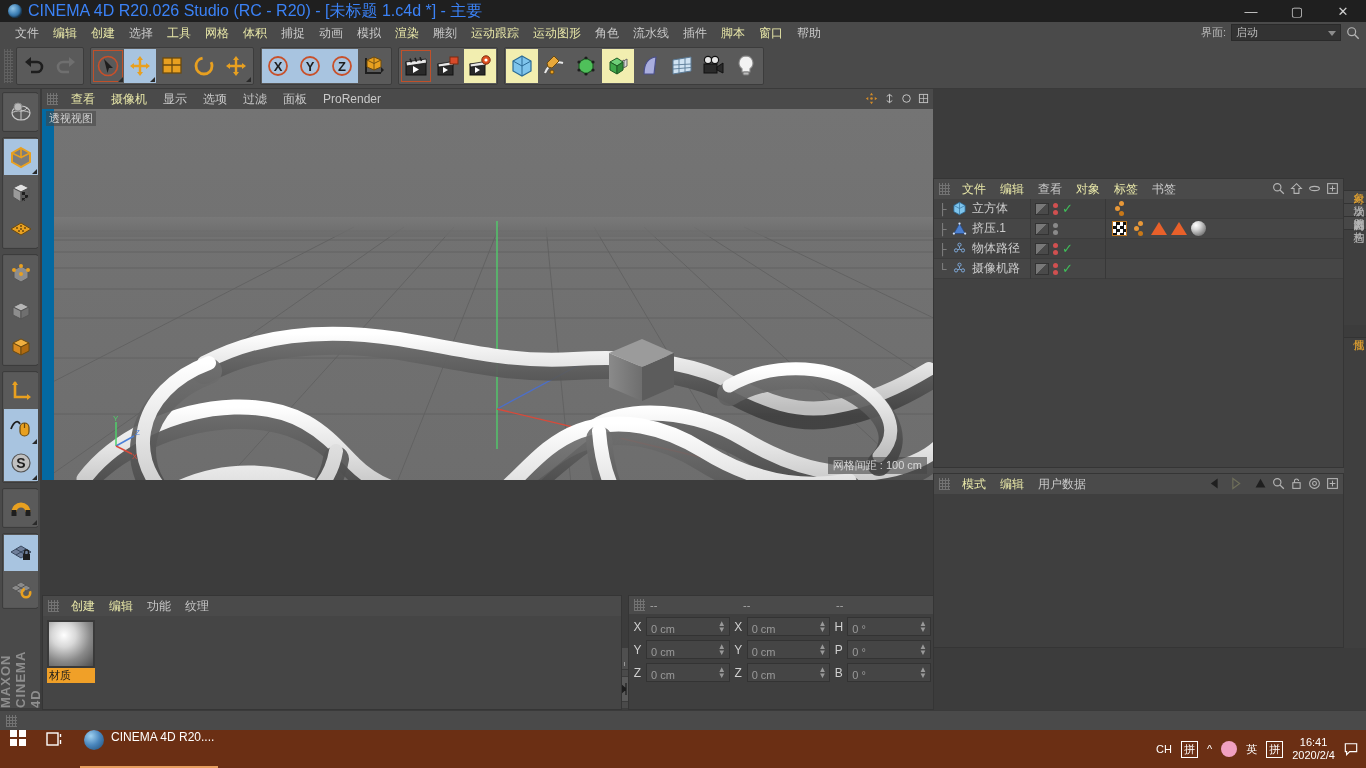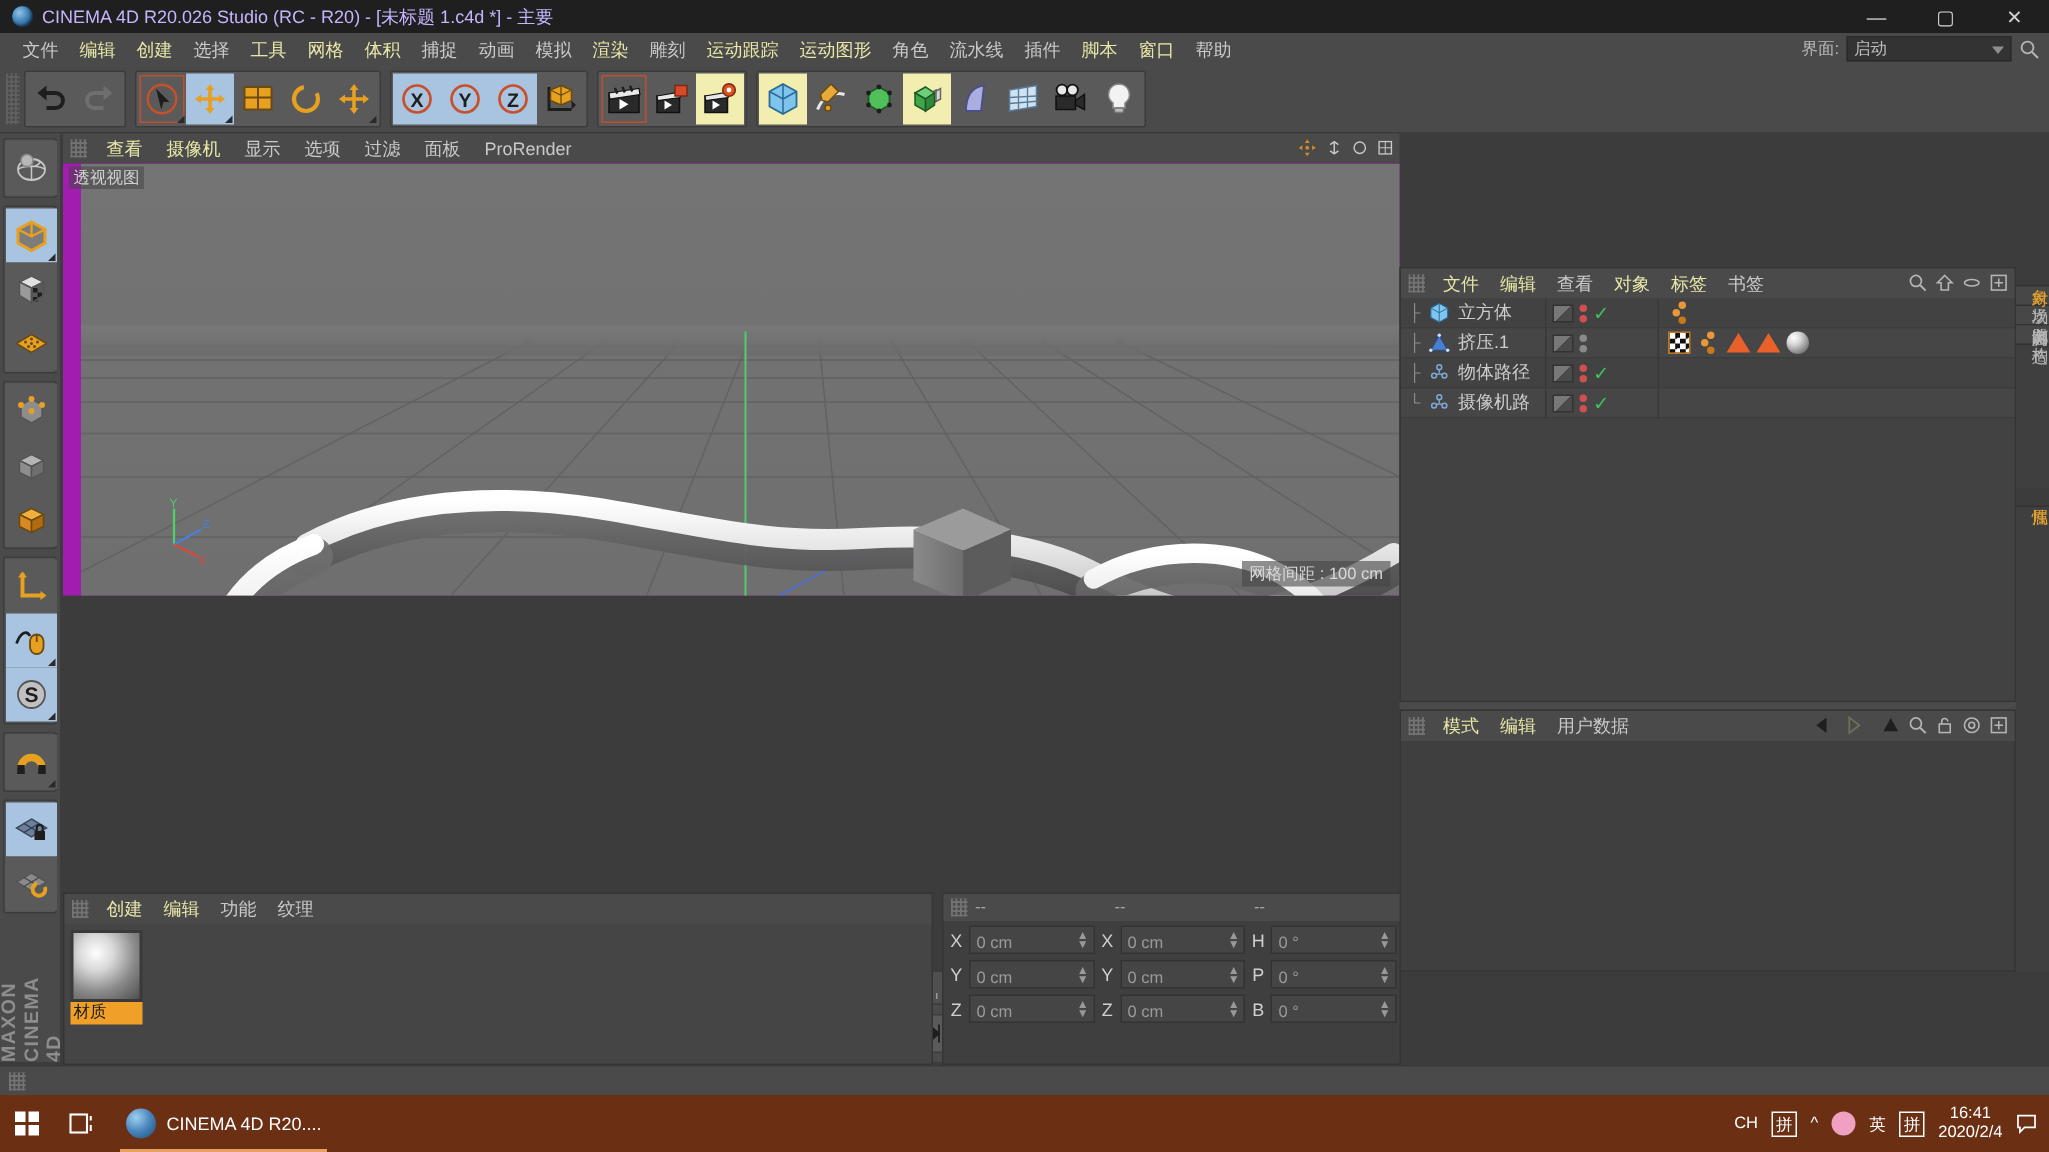--- a/index.html
+++ b/index.html
@@ -6,21 +6,21 @@
   html,body { width:1366px; height:768px; overflow:hidden; background:#3c3c3c;
               font-family:"Liberation Sans", sans-serif; }
   body { position:relative; }
 
   
   .titlebar { height:22px; background:#1f1f1f; display:flex; align-items:center;
               position:relative; }
   .tb-logo { width:14px;height:14px;margin:0 6px 0 8px;border-radius:50%;
              background:radial-gradient(circle at 35% 32%, #8fc4e8 0%, #3d7fb5 48%, #1c4a73 100%);
              box-shadow:inset -1px -1px 2px rgba(0,0,0,.6); flex:none;}
-  .tb-title { color:#c4b5fd; font-size:12px; white-space:nowrap; }
+  .tb-title { color:#3b82f6; font-size:16px; white-space:nowrap; }
   .tb-btns { position:absolute; right:0; top:0; height:22px; display:flex; }
   .tb-btn { width:46px;height:22px;display:flex;align-items:center;justify-content:center;
             color:#d0d0d0;font-size:13px;line-height:1; }
 
   
   .menubar { height:22px; background:#4a4a4a; display:flex; align-items:center;
              padding-left:8px; position:relative; }
   .menubar .mi { font-size:12px; padding:0 7px; color:#c9c9c9; white-space:nowrap;
                  line-height:22px; }
   .menubar .mi.hl { color:#e8e7a8; }
@@ -66,22 +66,22 @@
                   border-left:5px solid transparent;border-bottom:5px solid #2a2a2a; }
   .brandv { margin-top:14px; writing-mode:vertical-rl; transform:rotate(180deg);
             color:#8e8e8e; font-size:13px; font-weight:bold; letter-spacing:1px; }
 
   
   .vpwrap { position:absolute; left:42px; top:0; width:891px; bottom:0; background:#3c3c3c; }
   .vptoolbar { height:20px; background:#4a4a4a; display:flex; align-items:center; position:relative; }
   .vptoolbar .mi { font-size:12px; padding:0 8px; color:#c9c9c9; line-height:20px; }
   .vptoolbar .mi.hl { color:#e8e7a8; }
   .vpicons { position:absolute; right:4px; top:3px; display:flex; gap:6px; align-items:center; }
-  .viewport { position:absolute; left:0; top:20px; right:0; height:288px; overflow:hidden;
-              background:#a21caf;padding-left:12px; }
+  .viewport { position:absolute; left:0; top:20px; right:0; height:371px; overflow:hidden;
+              background:#0369a1;padding-left:12px; }
   .vplabel { position:absolute; left:4px; top:2px; color:#cfcfcf; font-size:11px;
              background:rgba(70,70,70,.55); padding:0 3px; z-index:5;}
   .gridinfo { position:absolute; right:6px; bottom:6px; color:#d8d8d8; font-size:11px;
               background:rgba(70,70,70,.6); padding:1px 5px; z-index:5; }
   .axisbadge { position:absolute; left:60px; bottom:20px; z-index:5; }
 
   
   .tlwrap { position:absolute; left:0; bottom:0; right:0; height:60px; background:#4a4a4a; }
   .timeruler { height:22px; position:relative; background:#4f4f4f; margin:0 0 0 0;
                border-bottom:1px solid #3a3a3a; display:flex; }
@@ -177,21 +177,21 @@
                display:flex; align-items:center; border-top:1px solid #3a3a3a; }
   .statusbar .grip { width:11px;height:12px;margin:0 6px;
         background-image:repeating-linear-gradient(0deg,#8a8a8a 0 1px,transparent 1px 3px),
                          repeating-linear-gradient(90deg,#8a8a8a 0 1px,transparent 1px 3px);
         background-size:3px 3px; opacity:.65; }
   .statusbar .txt { color:#d3d3d3; font-size:11.5px; white-space:nowrap; }
 
   
   .taskbar { position:absolute; left:0; bottom:0; right:0; height:38px; background:#6b2f14;
              display:flex; align-items:center; }
-  .tbitem { height:38px; display:flex; align-items:center; padding:0 10px; gap:7px;
+  .tbitem { height:38px; display:flex; padding:0 10px; gap:7px;
             position:relative; }
   .tbitem.running::after { content:""; position:absolute; left:6px; right:6px; bottom:0;
                            height:2px; background:#e8a060; }
   .tbitem .lab { color:#fff; font-size:12px; white-space:nowrap; }
   .tray { position:absolute; right:0; top:0; height:38px; display:flex; align-items:center;
           gap:9px; padding-right:8px; color:#fff; font-size:11px; }
   .clock { display:flex; flex-direction:column; align-items:center; line-height:13px;
            font-size:11px; color:#fff; }
   .watermark { position:absolute; left:1110px; bottom:6px; color:#c49484; font-size:16px;
                opacity:.55; white-space:nowrap; pointer-events:none; }

